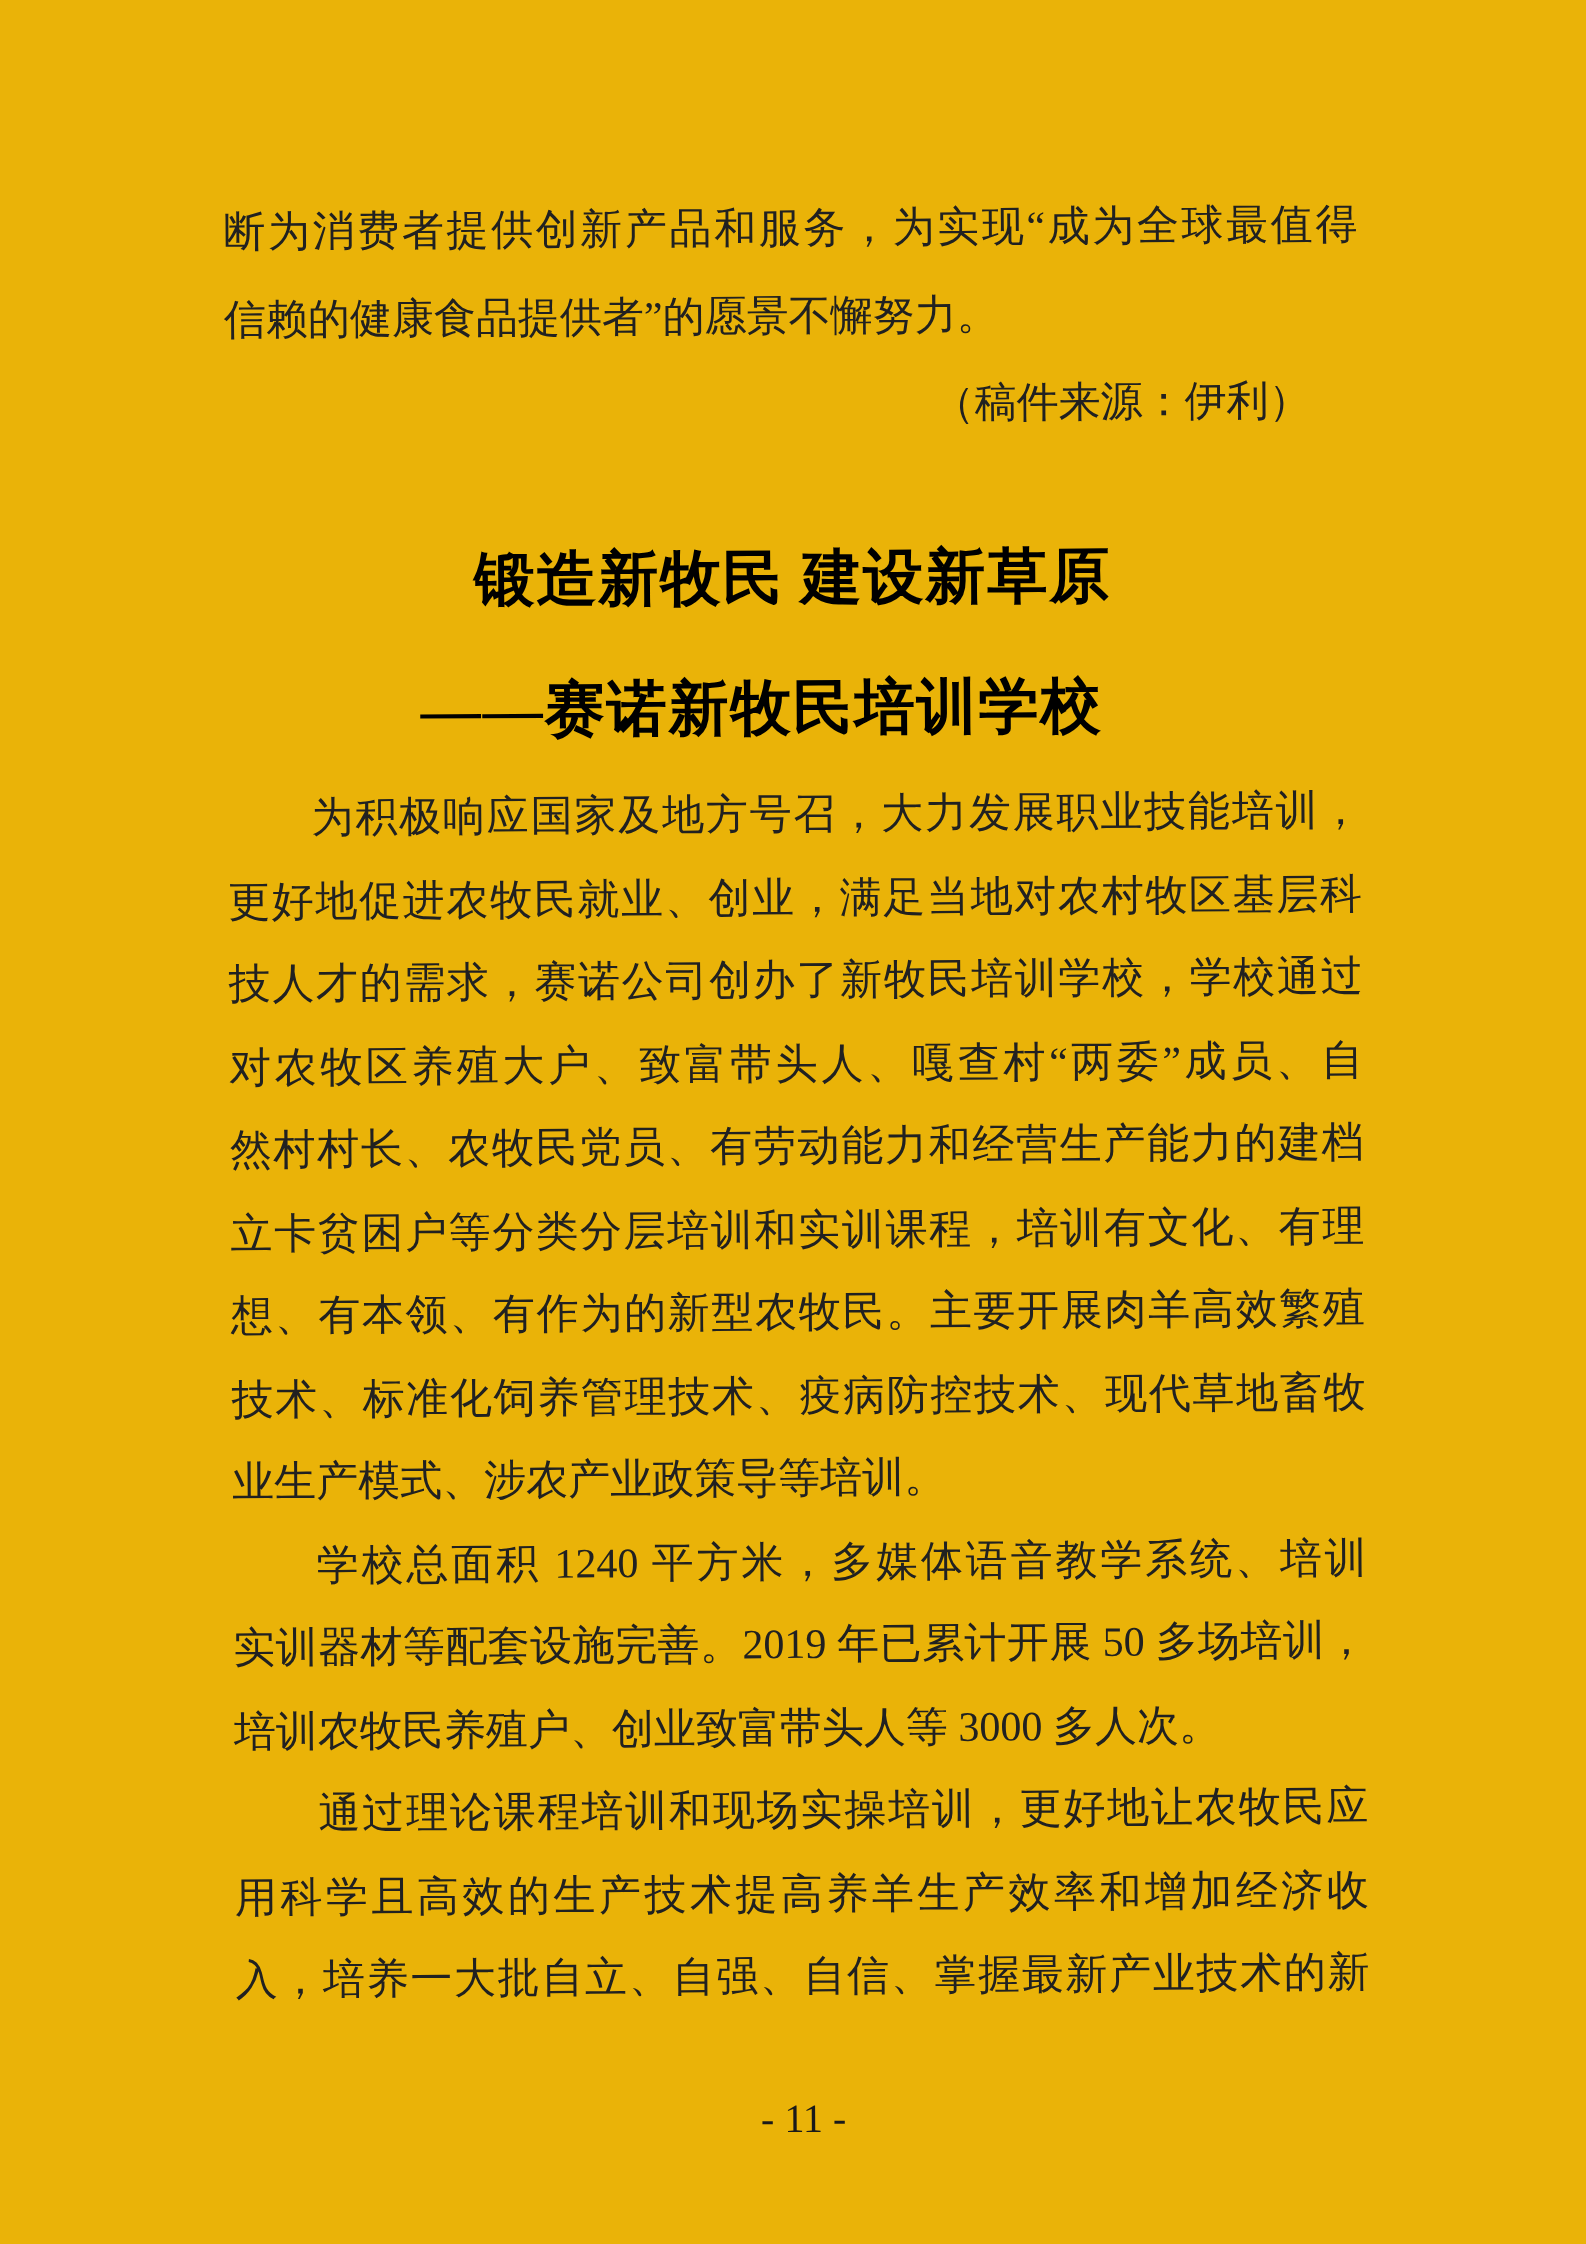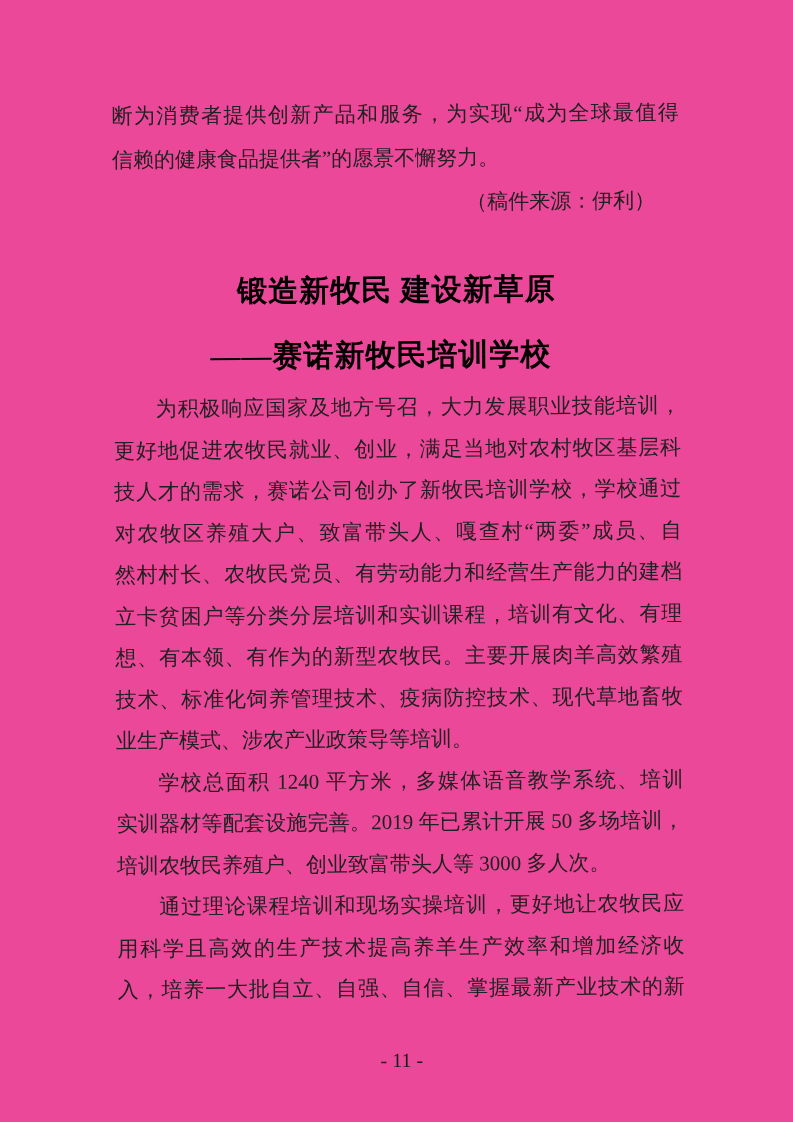--- a/index.html
+++ b/index.html
@@ -10,21 +10,21 @@
   body {
     width: 793px;
     height: 1122px;
     position: relative;
     overflow: hidden;
     font-family: "Liberation Serif", "DejaVu Serif", serif;
   }
   .sheet {
     position: absolute;
     inset: 0;
-    background: #ec4899;
+    background: #eab308;
   }
   .content {
     position: absolute;
     left: 115px;
     top: 92px;
     width: 567px;
     height: 995px;
     transform: rotate(-0.4deg);
     transform-origin: 50% 50%;
     color: #212121;

